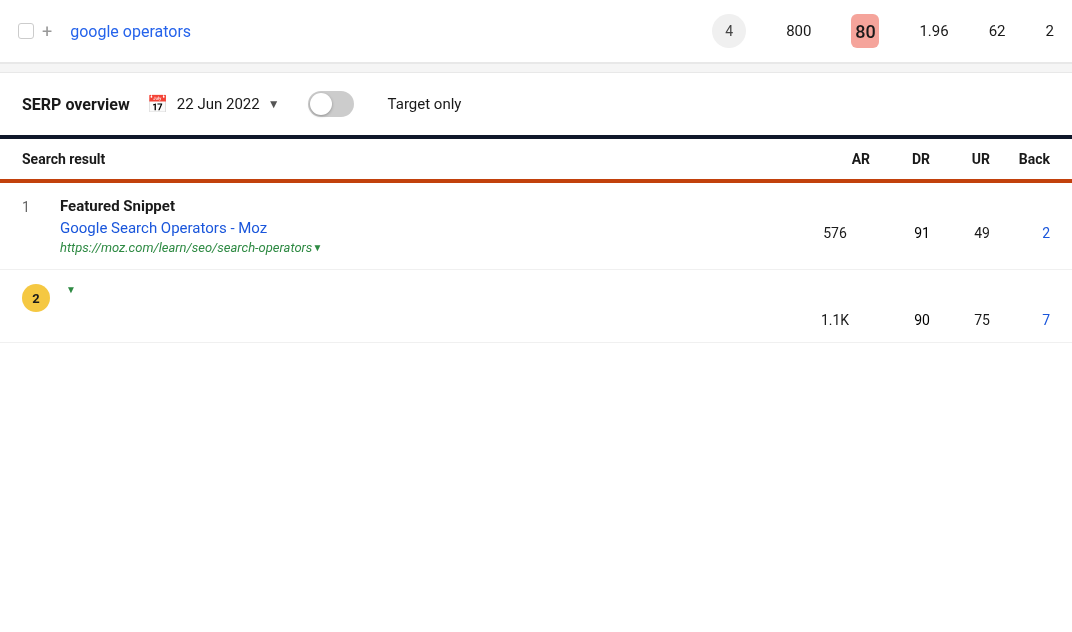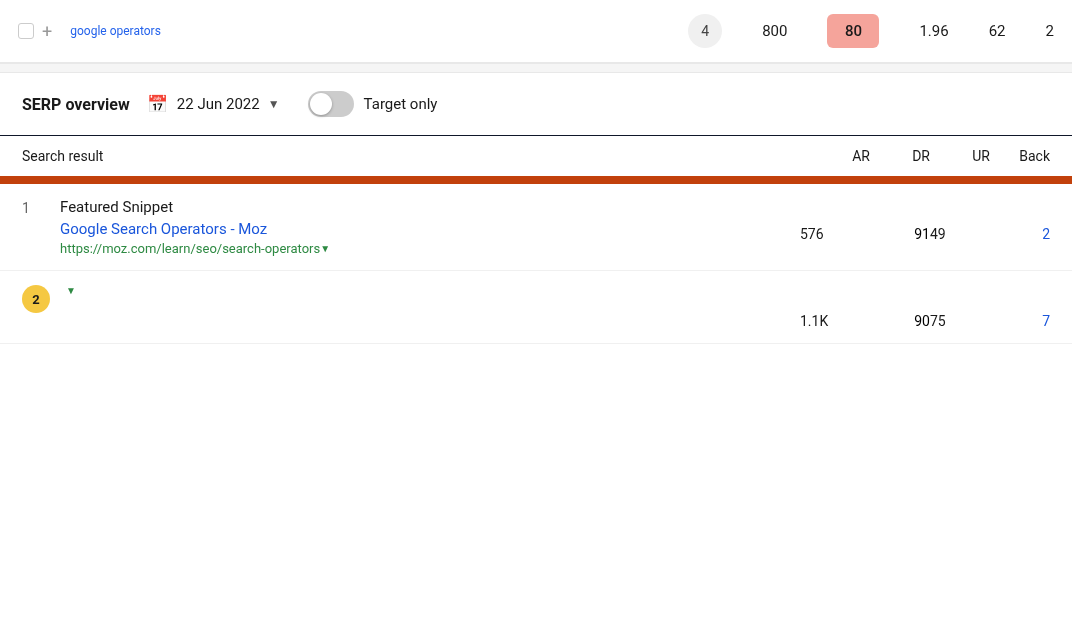--- a/index.html
+++ b/index.html
@@ -30,21 +30,21 @@
       border-radius: 3px;
       background: #fff;
     }
     .plus-icon {
       color: #999;
       font-size: 18px;
       cursor: pointer;
     }
     .keyword-link {
       color: #2563eb;
-      font-size: 12px;
+      font-size: 16px;
       text-decoration: none;
       font-weight: 400;
     }
     .top-row-stats {
       display: flex;
       align-items: center;
       gap: 40px;
       margin-left: auto;
       font-size: 15px;
       color: #1a1a1a;
@@ -54,47 +54,47 @@
       height: 34px;
       border-radius: 50%;
       background: #f0f0f0;
       display: flex;
       align-items: center;
       justify-content: center;
       font-size: 14px;
       color: #444;
     }
     .badge-red {
-      width: 52px;
+      width: 28px;
       height: 34px;
       border-radius: 6px;
       background: #f5a49b;
       display: flex;
       align-items: center;
       justify-content: center;
-      font-size: 15px;
+      font-size: 18px;
       color: #1a1a1a;
       font-weight: 500;
     }
 
     
     .section-divider {
       height: 10px;
       background: #f5f5f5;
       border-top: 1px solid #e8e8e8;
       border-bottom: 1px solid #e8e8e8;
     }
 
     
     .serp-header {
       display: flex;
       align-items: center;
       padding: 18px 22px;
       gap: 18px;
-      border-bottom: 1px solid #0f172a;
+      border-bottom: 4px solid #0f172a;
     }
     .serp-title {
       font-weight: 700;
       font-size: 16px;
     }
     .date-selector {
       display: flex;
       align-items: center;
       gap: 8px;
       font-size: 15px;
@@ -131,29 +131,30 @@
       border-radius: 50%;
       background: #fff;
       position: absolute;
       top: 2px;
       left: 2px;
       box-shadow: 0 1px 3px rgba(0,0,0,0.3);
     }
     .toggle-label {
       font-size: 15px;
       color: #1a1a1a;
+      margin-left: 24px;
     }
 
     
     .table-header {
       display: flex;
       align-items: center;
       padding: 12px 22px;
-      border-bottom: 8px solid #c2410c;
-      font-weight: 400;
+      border-bottom: 4px solid #c2410c;
+      font-weight: 700;
       font-size: 14px;
     }
     .col-search-result {
       flex: 1;
     }
     .col-ar {
       width: 70px;
       text-align: right;
     }
     .col-dr {
@@ -198,60 +199,61 @@
       justify-content: center;
       font-size: 13px;
       font-weight: 700;
       color: #1a1a1a;
       min-width: 28px;
     }
     .result-text {
       flex: 1;
     }
     .featured-snippet-label {
-      font-weight: 400;
+      font-weight: 700;
       font-size: 15px;
       margin-bottom: 4px;
       color: #1a1a1a;
     }
     .result-title {
       color: #1a56db;
       font-size: 15px;
       text-decoration: none;
       display: block;
       margin-bottom: 3px;
     }
     .result-url {
       color: #2e8a43;
       font-size: 13px;
       display: flex;
       align-items: center;
       gap: 0;
+      font-style: italic;
     }
     .url-chevron {
       font-size: 10px;
       color: #2e8a43;
     }
     .col-ar-val {
       width: 70px;
-      text-align: left;
+      text-align: center;
       font-size: 14px;
       color: #1a1a1a;
       padding-top: 28px;
     }
     .col-dr-val {
       width: 60px;
       text-align: right;
       font-size: 14px;
       color: #000000;
       padding-top: 28px;
     }
     .col-ur-val {
       width: 60px;
-      text-align: left;
+      text-align: right;
       font-size: 14px;
       color: #1a1a1a;
       padding-top: 28px;
     }
     .col-back-val {
       width: 60px;
       text-align: right;
       font-size: 14px;
       color: #1a56db;
       padding-top: 28px;

